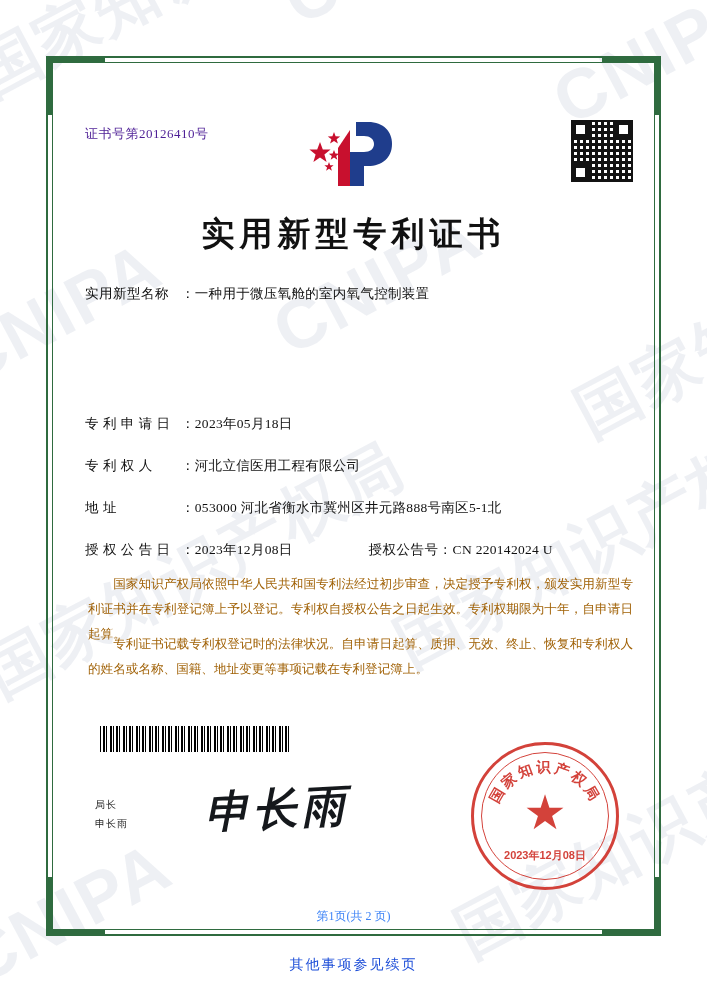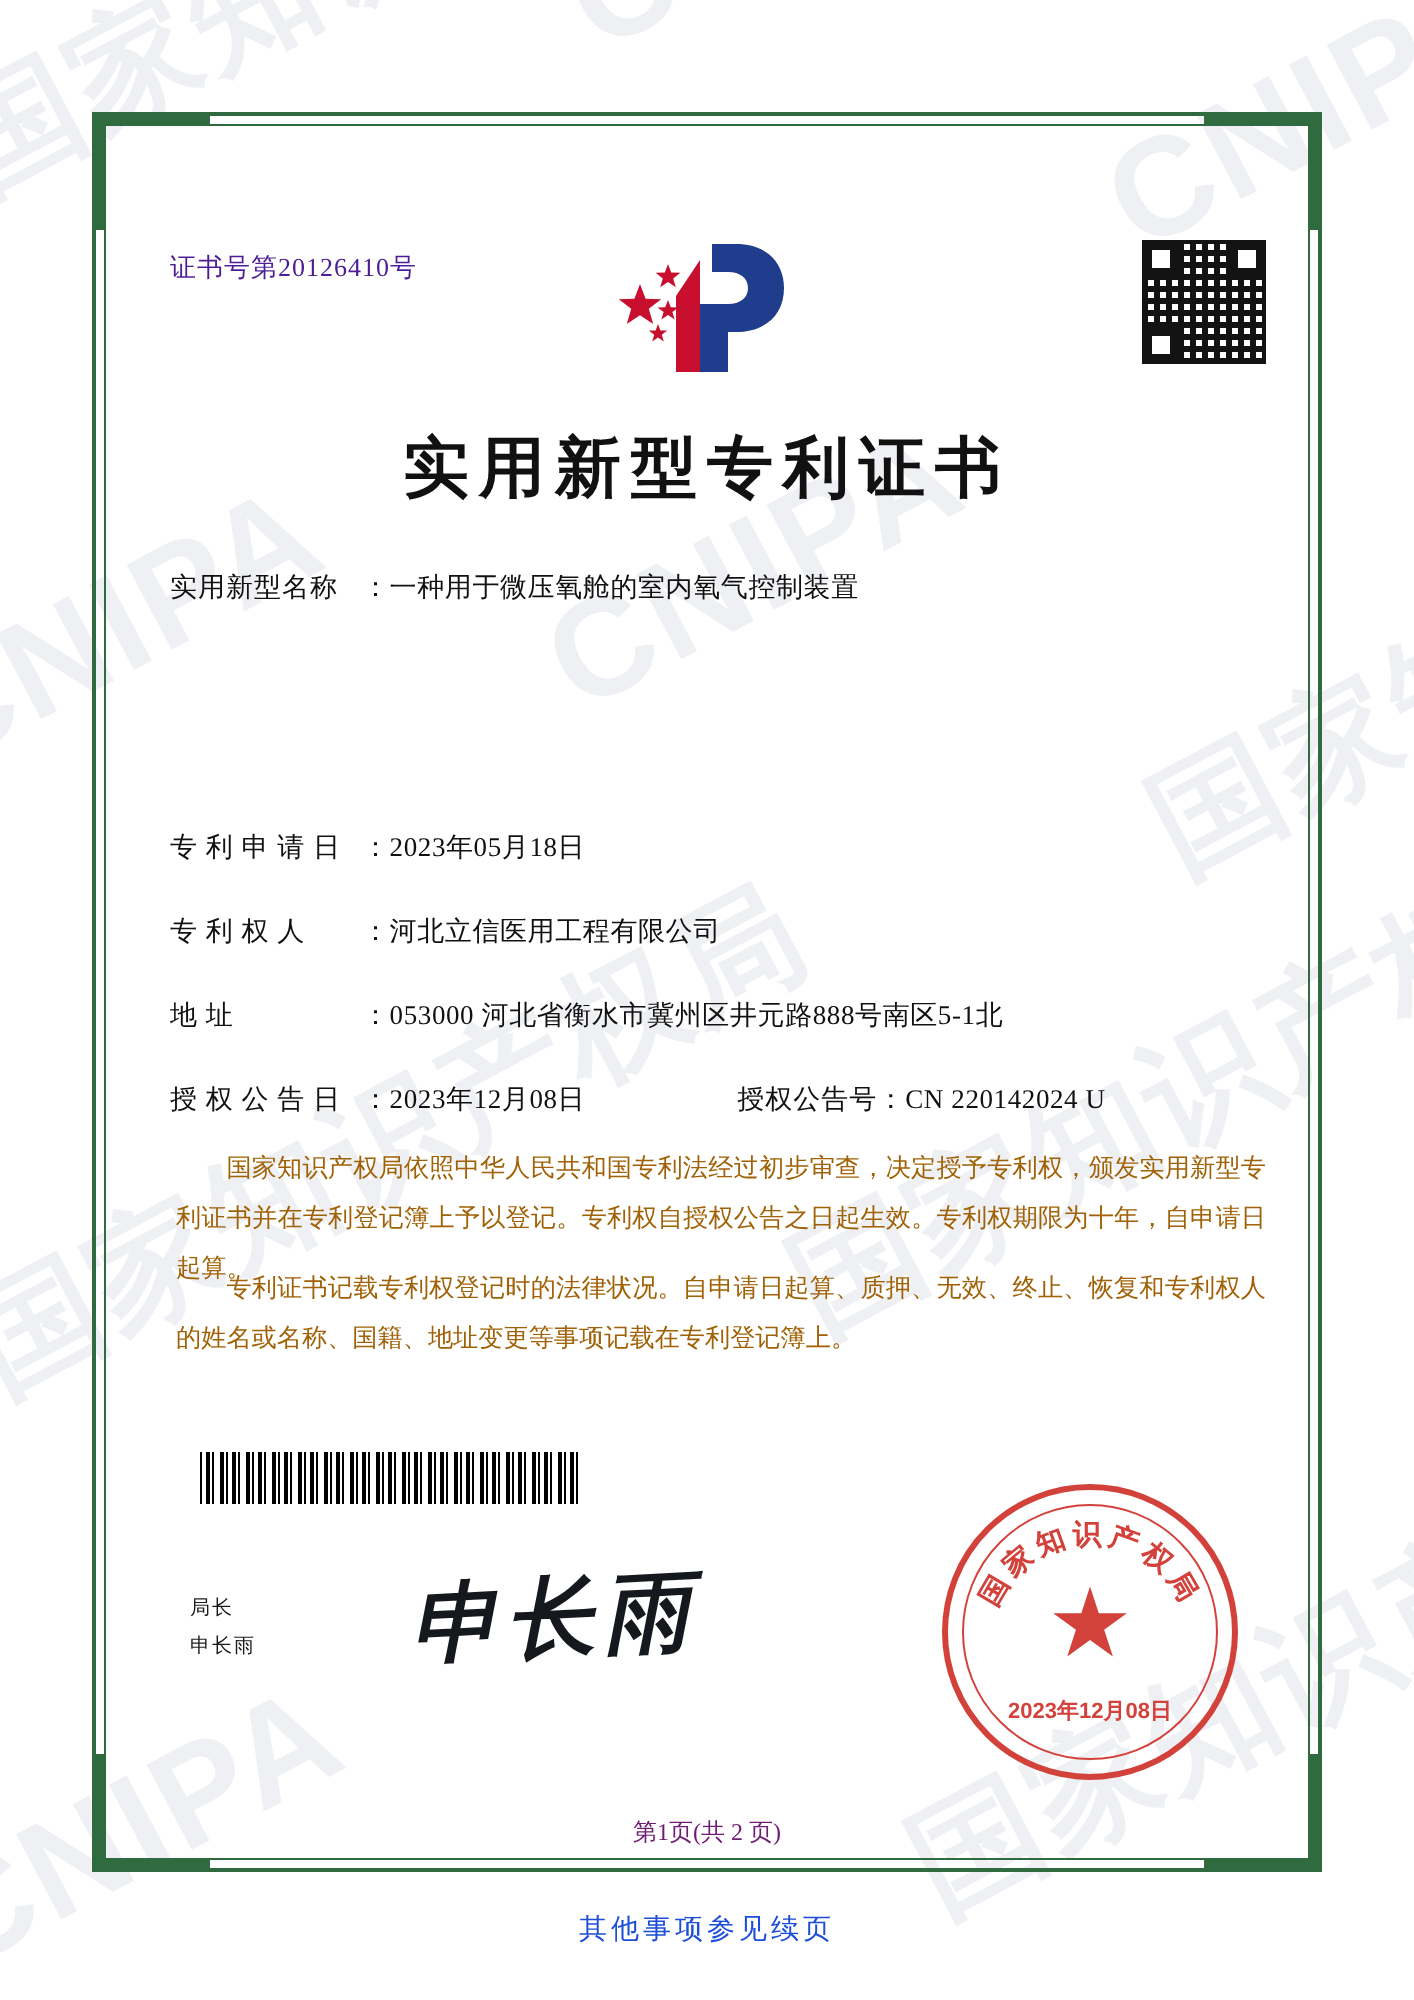--- a/index.html
+++ b/index.html
@@ -248,21 +248,21 @@
     color: #d0342c;
   }
 
   #page-footer {
     position: absolute;
     left: 0;
     right: 0;
     top: 908px;
     text-align: center;
     font-size: 12px;
-    color: #701a75;
+    color: #3b82f6;
   }
   #outside-note {
     position: absolute;
     left: 0;
     right: 0;
     top: 956px;
     text-align: center;
     font-size: 14px;
     letter-spacing: 2px;
     color: #1d4ed8;

